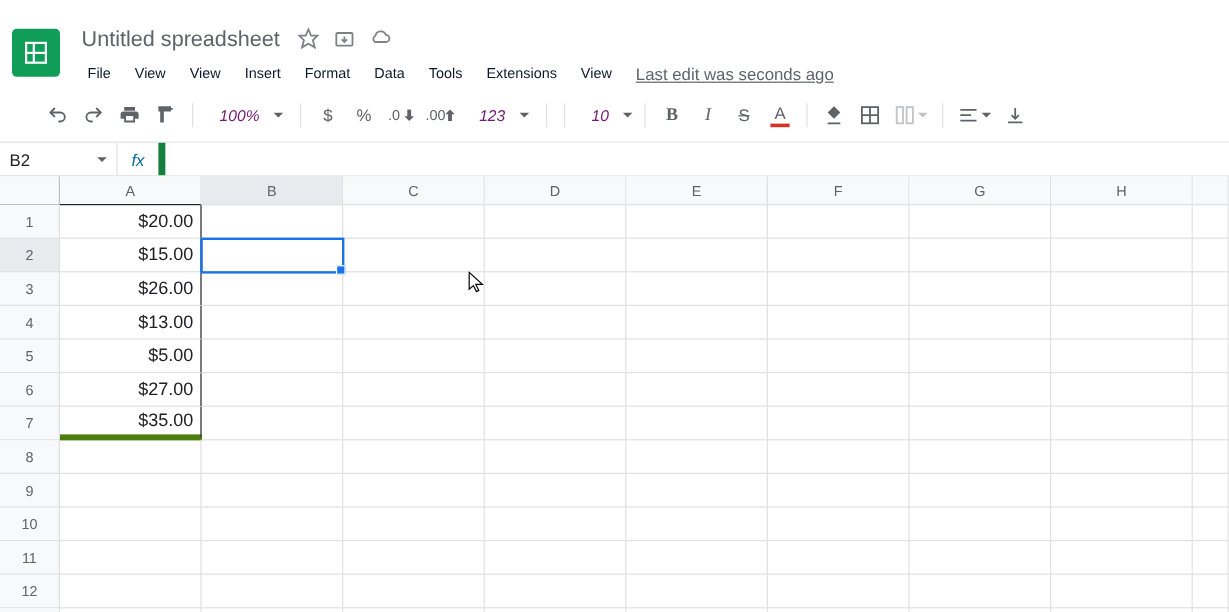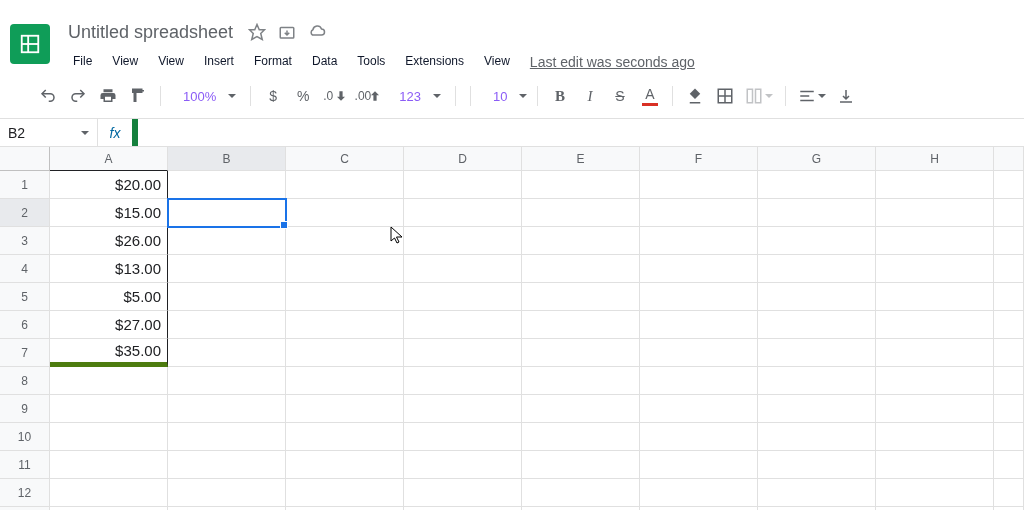--- a/index.html
+++ b/index.html
@@ -78,21 +78,21 @@
   }
   .tb-btn {
     min-width: 28px; height: 28px;
     display: flex; align-items: center; justify-content: center;
     cursor: pointer;
     border-radius: 2px;
     font-size: 14px;
     padding: 0 4px;
   }
   .tb-sep { width: 1px; height: 20px; background: #e0e0e0; margin: 0 6px; }
-  .tb-text { font-size: 13px; color: #8b5cf6; padding: 0 8px; white-space: nowrap; }
+  .tb-text { font-size: 13px; color: #701a75; padding: 0 8px; white-space: nowrap; font-style: italic; }
   .tb-dd {
     display: flex; align-items: center; gap: 4px;
     height: 28px;
     padding: 0 6px;
     cursor: pointer;
     border-radius: 2px;
   }
   .dd-arrow {
     width: 0; height: 0;
     border-left: 4px solid transparent;

